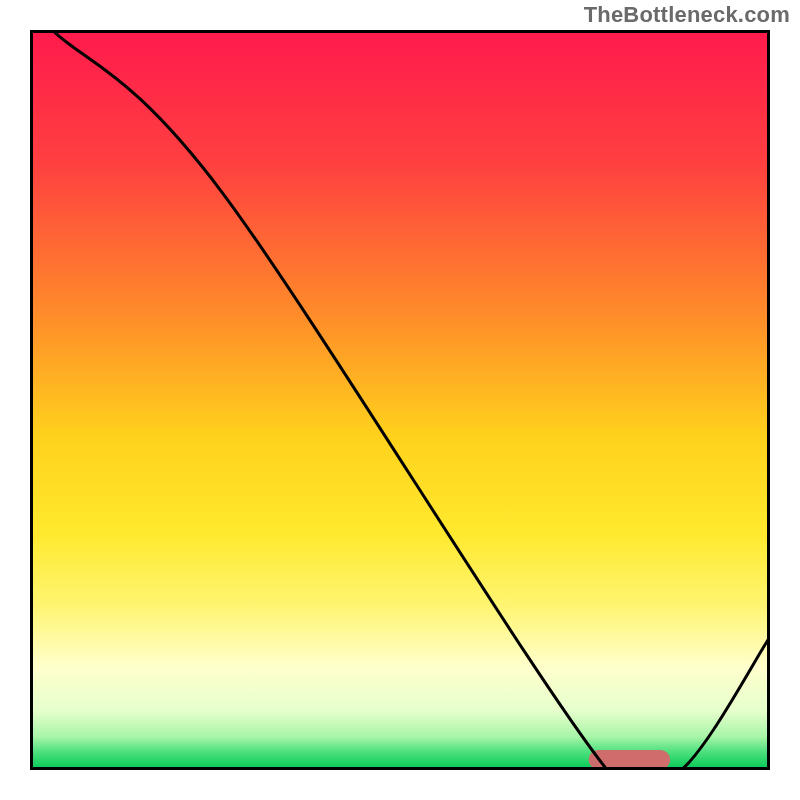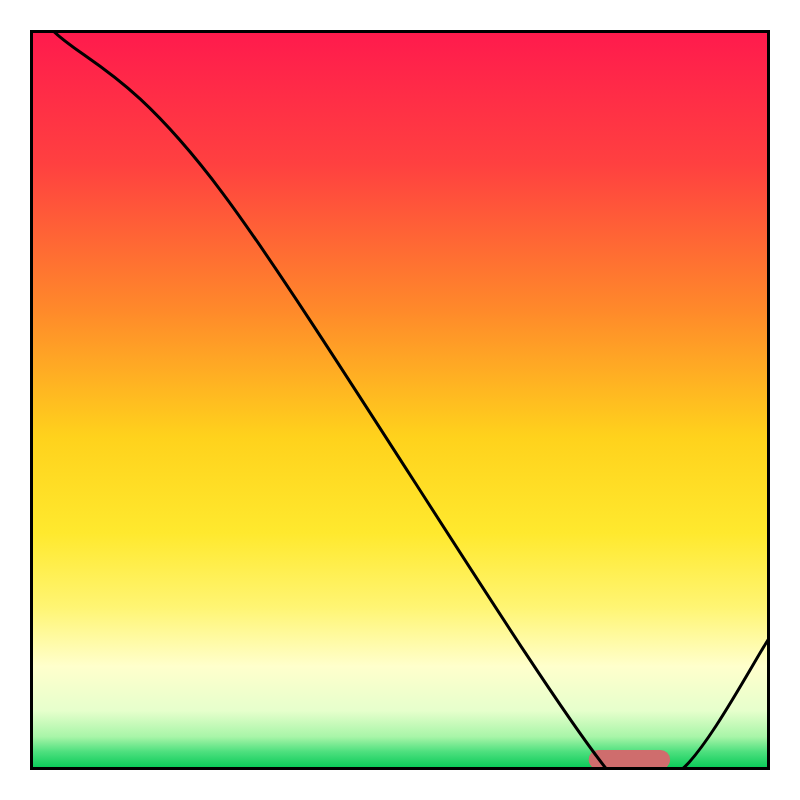--- a/index.html
+++ b/index.html
@@ -35,20 +35,21 @@
   .plot svg {
     position: absolute;
     top: 0;
     left: 0;
   }
 </style>
 </head>
 <body>
 
 <div class="canvas">
+  <div class="watermark">TheBottleneck.com</div>
 
   <div class="plot">
     <svg id="plot-svg" width="740" height="740" viewBox="0 0 740 740">
       <defs>
         <linearGradient id="bg-grad" x1="0" y1="0" x2="0" y2="1">
             <stop offset="0%" stop-color="#ff1a4d"></stop>
             <stop offset="18%" stop-color="#ff4040"></stop>
             <stop offset="38%" stop-color="#ff8a2a"></stop>
             <stop offset="55.00000000000001%" stop-color="#ffd21c"></stop>
             <stop offset="68%" stop-color="#ffe92e"></stop>

